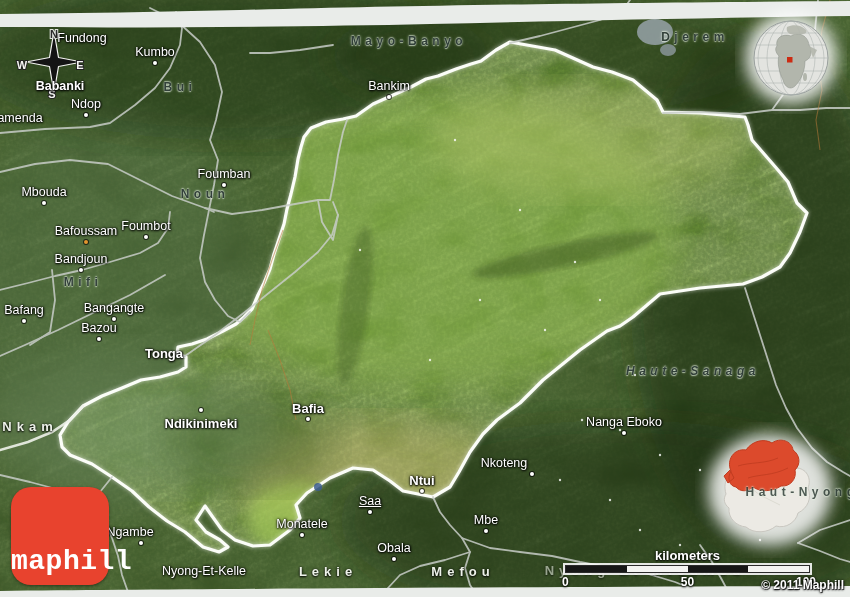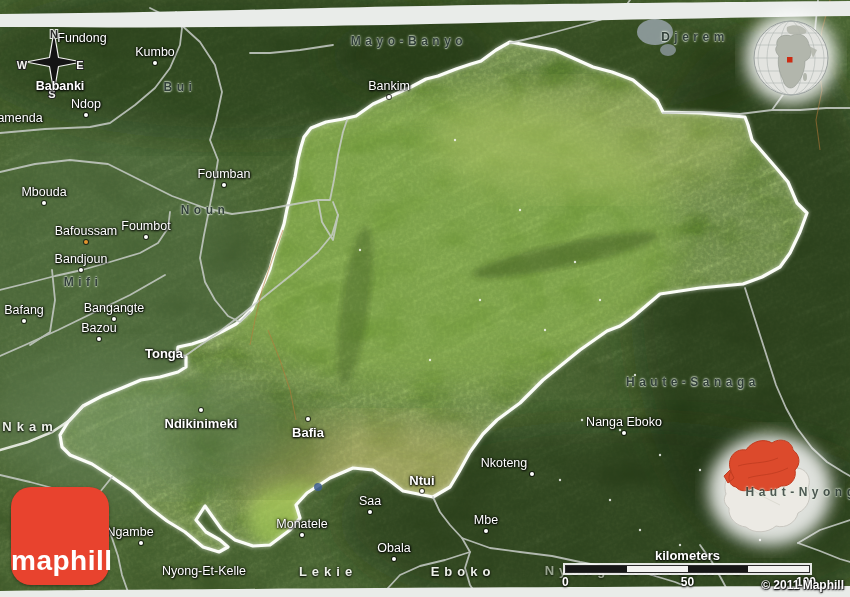--- a/index.html
+++ b/index.html
@@ -34,21 +34,21 @@
   #sb-ticks .t0{position:absolute;left:-3px;}
   #sb-ticks .t50{position:absolute;left:50%;transform:translateX(-50%);}
   #sb-ticks .t100{position:absolute;right:-6px;}
   
   #copyright{position:absolute;right:6px;top:578px;z-index:6;font-size:12px;font-weight:700;color:#fdfdfd;
         text-shadow:0 1px 2px rgba(0,0,0,.95),0 0 3px rgba(0,0,0,.85),1px 1px 0 rgba(0,0,0,.6);}
   
   #logo{position:absolute;left:11px;top:487px;width:98px;height:98px;border-radius:20px;
         background:#e8432e;z-index:7;box-shadow:0 1px 3px rgba(0,0,0,.4);}
   #logo .logo-text{position:absolute;left:0;right:0;bottom:8px;text-align:center;
-        color:#fff;font-size:28px;font-weight:700;letter-spacing:.5px;}
+        color:#fff;font-size:28px;font-weight:700;letter-spacing:.5px;font-family:Liberation Mono, monospace;}
 </style>
 </head>
 <body>
 
 <div id="stage">
 
 <svg id="terrain" width="850" height="597" viewBox="0 0 850 597">
   <defs>
     <clipPath id="regionClip">
       <path d="M510,42 L555,50 L593,67 L612,72 L633,80 L657,100 L663,112 L700,113 L745,117 L748,125 L752,140 L765,155 L778,170 L788,182 L797,203 L807,213 L800,232 L790,253 L780,267 L762,277 L743,284 L700,288 L660,294 L633,317 L620,326 L607,331 L580,350 L543,380 L520,403 L497,420 L483,434 L470,452 L459,472 L450,487 L433,497 L403,491 L390,481 L373,470 L353,468 L330,478 L307,493 L296,505 L300,518 L290,530 L270,545 L253,546 L235,540 L222,530 L212,516 L205,506 L196,520 L206,532 L220,540 L228,547 L219,552 L203,547 L185,532 L167,521 L149,507 L132,491 L112,477 L92,464 L70,455 L62,447 L60,435 L68,422 L83,406 L102,396 L122,388 L141,380 L160,377 L178,372 L186,367 L186,357 L177,354 L178,347 L192,344 L207,339 L223,331 L236,324 L244,317 L252,309 L258,295 L264,283 L270,269 L274,254 L279,239 L284,224 L287,209 L291,194 L295,177 L298,159 L301,147 L304,137 L311,128 L326,122 L343,119 L356,116 L373,104 L391,96 L411,87 L426,79 L438,76 L456,69 L471,64 L481,61 L496,50 Z"></path>
@@ -237,60 +237,60 @@
       <div class="lbl city" style="left: 20px; top: 118px;">amenda</div>
       <div class="lbl district" style="left: 180px; top: 87px;">Bui</div>
       <div class="lbl district" style="left: 409px; top: 41px;">Mayo-Banyo</div>
       <div class="lbl city" style="left: 389px; top: 86px;">Bankim</div>
       <span class="cdot" style="left: 389px; top: 97px;"></span>
       <div class="lbl district" style="left: 695px; top: 37px;">Djerem</div>
       <div class="lbl city" style="left: 44px; top: 192px;">Mbouda</div>
       <span class="cdot" style="left: 44px; top: 203px;"></span>
       <div class="lbl city" style="left: 224px; top: 174px;">Foumban</div>
       <span class="cdot" style="left: 224px; top: 185px;"></span>
-      <div class="lbl district" style="left: 205px; top: 210px;">Noun</div>
+      <div class="lbl district" style="left: 205px; top: 194px;">Noun</div>
       <div class="lbl city" style="left: 146px; top: 226px;">Foumbot</div>
       <span class="cdot" style="left: 146px; top: 237px;"></span>
       <div class="lbl city" style="left: 86px; top: 231px;">Bafoussam</div>
       <span class="cdot orange" style="left: 86px; top: 242px;"></span>
       <div class="lbl city" style="left: 81px; top: 259px;">Bandjoun</div>
       <span class="cdot" style="left: 81px; top: 270px;"></span>
       <div class="lbl district" style="left: 83px; top: 282px;">Mifi</div>
       <div class="lbl city" style="left: 24px; top: 310px;">Bafang</div>
       <span class="cdot" style="left: 24px; top: 321px;"></span>
       <div class="lbl city" style="left: 114px; top: 308px;">Bangangte</div>
       <span class="cdot" style="left: 114px; top: 319px;"></span>
       <div class="lbl city" style="left: 99px; top: 328px;">Bazou</div>
       <span class="cdot" style="left: 99px; top: 339px;"></span>
       <div class="lbl city-bold" style="left: 164px; top: 353px;">Tonga</div>
       <div class="lbl district-light" style="left: 30px; top: 426px;">Nkam</div>
       <div class="lbl city-bold" style="left: 201px; top: 399px; margin-top: 24px;">Ndikinimeki</div>
       <span class="cdot" style="left: 201px; top: 410px;"></span>
-      <div class="lbl city-bold" style="left: 308px; top: 432px;">Bafia</div>
+      <div class="lbl city-bold" style="left: 308px; top: 408px;">Bafia</div>
       <span class="cdot" style="left: 308px; top: 419px;"></span>
-      <div class="lbl district" style="left: 693px; top: 382px;">Haute-Sanaga</div>
+      <div class="lbl district" style="left: 693px; top: 371px; font-style: italic;">Haute-Sanaga</div>
       <div class="lbl city" style="left: 624px; top: 422px;">Nanga Eboko</div>
       <span class="cdot" style="left: 624px; top: 433px;"></span>
       <div class="lbl city" style="left: 504px; top: 463px;">Nkoteng</div>
       <span class="cdot" style="left: 532px; top: 474px;"></span>
       <div class="lbl city-bold" style="left: 422px; top: 480px;">Ntui</div>
       <span class="cdot" style="left: 422px; top: 491px;"></span>
-      <div class="lbl city" style="left: 370px; top: 501px;">Saa</div>
+      <div class="lbl city" style="left: 370px; top: 501px; text-decoration: underline;">Saa</div>
       <span class="cdot" style="left: 370px; top: 512px;"></span>
       <div class="lbl city" style="left: 486px; top: 520px;">Mbe</div>
       <span class="cdot" style="left: 486px; top: 531px;"></span>
       <div class="lbl city" style="left: 302px; top: 524px;">Monatele</div>
       <span class="cdot" style="left: 302px; top: 535px;"></span>
       <div class="lbl city" style="left: 394px; top: 548px;">Obala</div>
       <span class="cdot" style="left: 394px; top: 559px;"></span>
       <div class="lbl city" style="left: 130px; top: 532px;">Ngambe</div>
       <span class="cdot" style="left: 141px; top: 543px;"></span>
       <div class="lbl city" style="left: 204px; top: 571px;">Nyong-Et-Kelle</div>
       <div class="lbl district-light" style="left: 328px; top: 571px;">Lekie</div>
-      <div class="lbl district-light" style="left: 463px; top: 571px;">Eboko</div>
+      <div class="lbl district-light" style="left: 463px; top: 571px;">Mefou</div>
       <div class="lbl district-light" style="left: 645px; top: 570px; opacity: 0.55;">Nyong-Et-Mfoumou</div>
       <div class="lbl district" style="left: 802px; top: 492px; opacity: 0.85;">Haut-Nyong</div>
     </div>
 
 <div id="scalebar">
   <span class="sb-title">kilometers</span>
   <div id="sb-bar">
     <span class="seg-b"></span>
         <span class="seg-w"></span>
         <span class="seg-b"></span>

